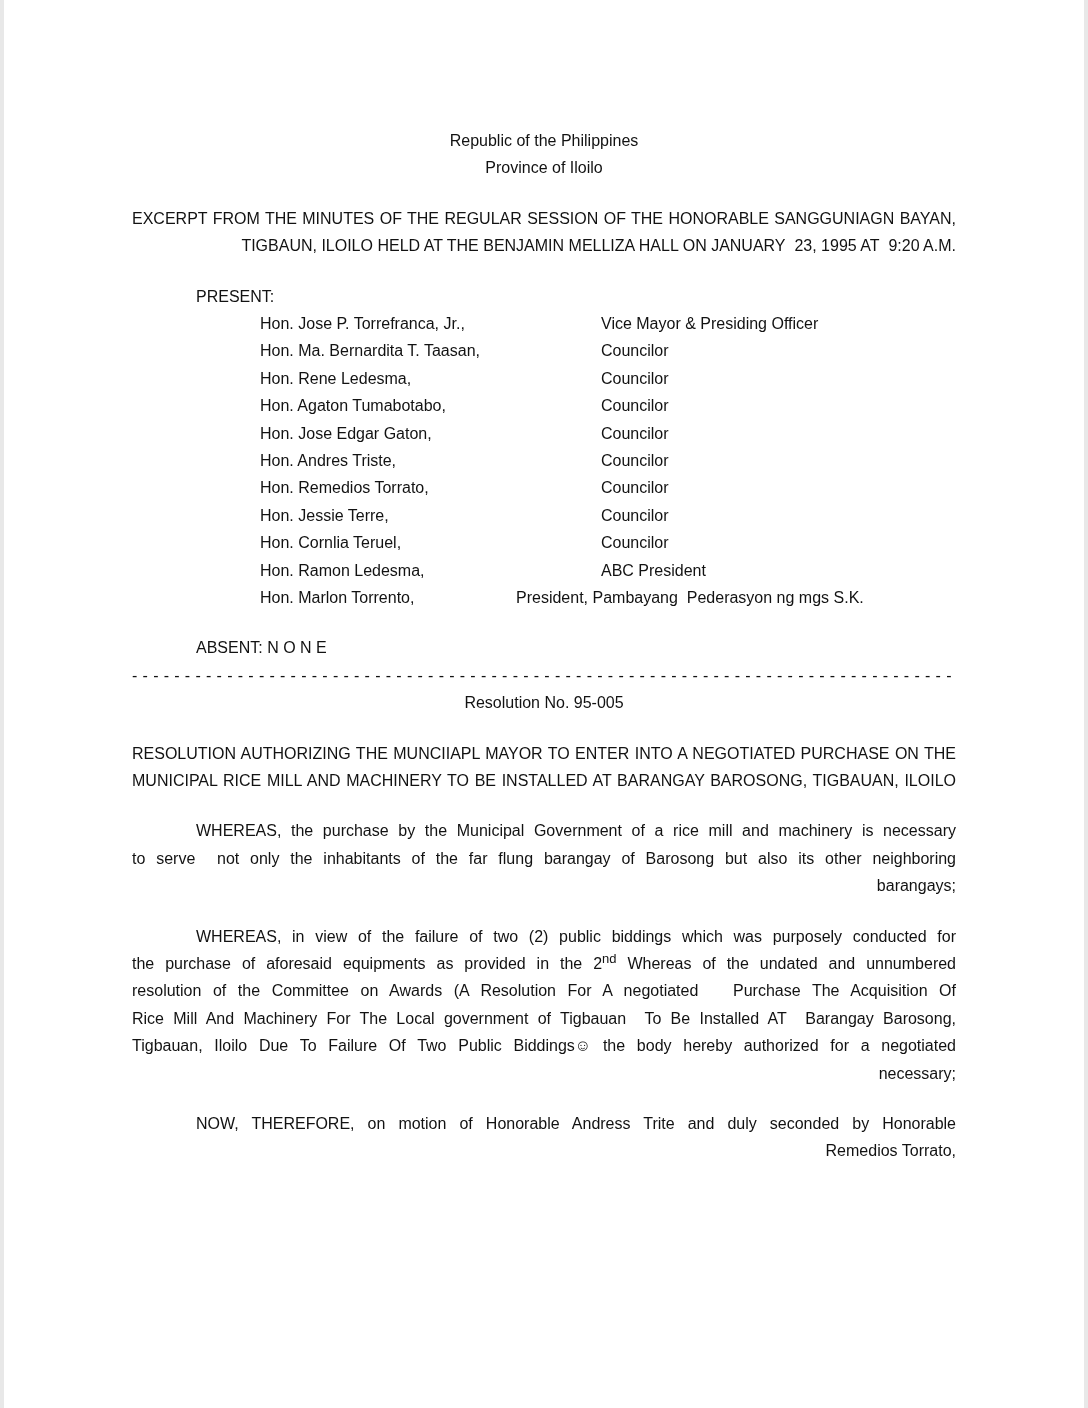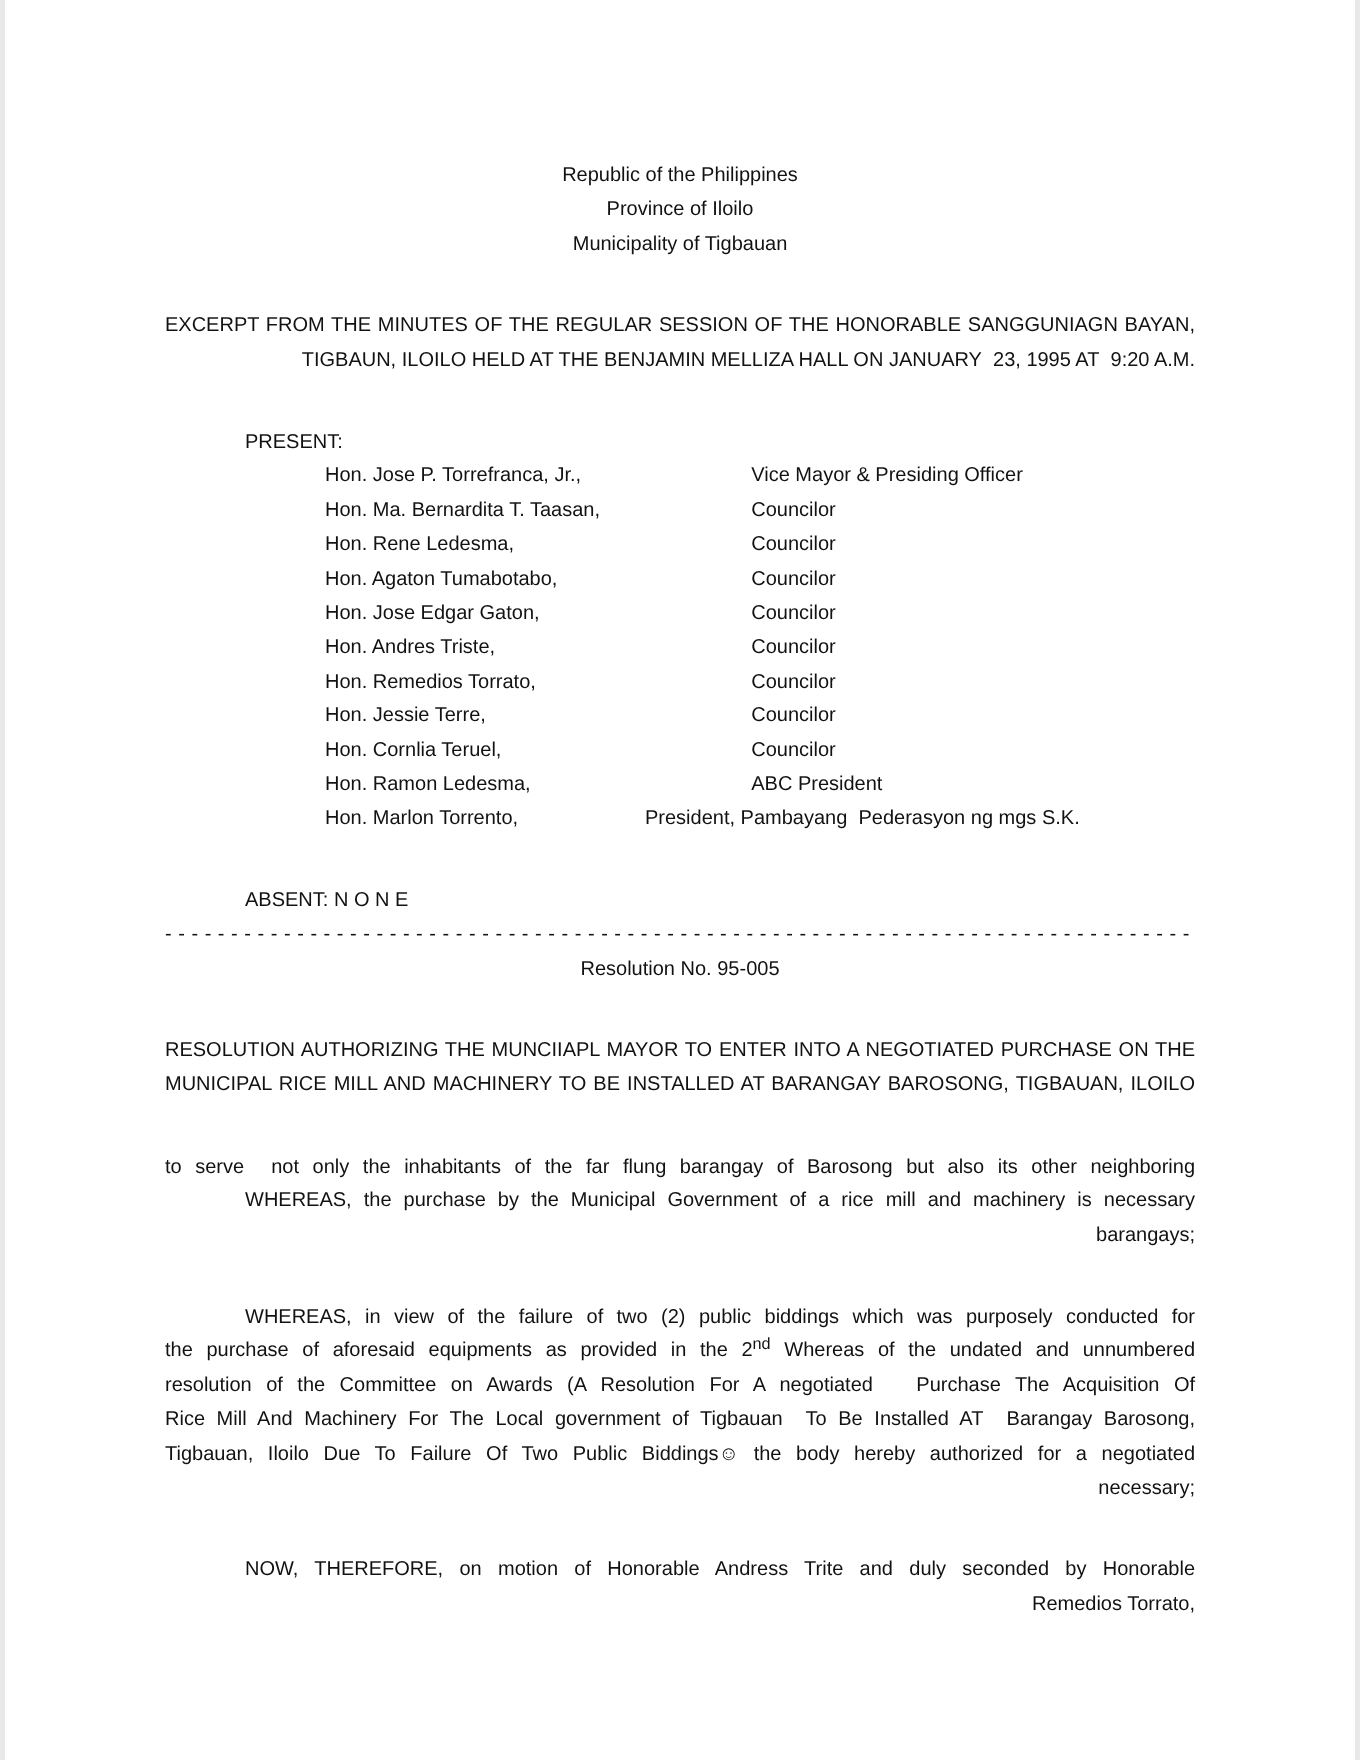--- a/index.html
+++ b/index.html
@@ -19,37 +19,36 @@
   }
   .center { text-align: center; }
   
   .jl {
     text-align: justify;
     text-align-last: justify;
     white-space: nowrap;
   }
   .plain { text-align: right; }
   .ind { text-indent: 64px; }
-  .mt { margin-top: 38px; }
+  .mt { margin-top: 23px; }
   .present-label, .absent-label { padding-left: 64px; }
   .prow { position: relative; height: 27.4px; }
   .prow .pname { position: absolute; left: 128px; top: 0; white-space: nowrap; }
   .prow .ptitle { position: absolute; left: 469px; top: 0; white-space: nowrap; }
   .prow.wide .ptitle { left: 384px; }
   .dashline { white-space: nowrap; overflow: hidden; letter-spacing: 0.4px; }
   sup { font-size: 13px; line-height: 0; vertical-align: 6px; }
 </style>
 </head>
 <body>
 
 <div class="page">
 
   <div class="center">Republic of the Philippines</div>
   <div class="center">Province of Iloilo</div>
-  <div class="center">Municipality of Tigbauan</div>
 
   <div class="mt">
     <div class="jl">EXCERPT FROM THE MINUTES OF THE REGULAR SESSION OF THE HONORABLE SANGGUNIAGN BAYAN,</div>
     <div class="plain">TIGBAUN, ILOILO HELD AT THE BENJAMIN MELLIZA HALL ON JANUARY&nbsp; 23, 1995 AT&nbsp; 9:20 A.M.</div>
   </div>
 
   <div class="present-label mt">PRESENT:</div>
 
   <div>
     <div class="prow">
@@ -103,22 +102,22 @@
   <div class="dashline">- - - - - - - - - - - - - - - - - - - - - - - - - - - - - - - - - - - - - - - - - - - - - - - - - - - - - - - - - - - - - - - - - - - - - - - - - - - - - - - - - - - - -</div>
 
   <div class="center">Resolution No. 95-005</div>
 
   <div class="mt">
     <div class="jl">RESOLUTION AUTHORIZING THE MUNCIIAPL MAYOR TO ENTER INTO A NEGOTIATED PURCHASE ON THE</div>
     <div class="jl">MUNICIPAL RICE MILL AND MACHINERY TO BE INSTALLED AT BARANGAY BAROSONG, TIGBAUAN, ILOILO</div>
   </div>
 
   <div class="mt">
+    <div class="jl ind">WHEREAS, the purchase by the Municipal Government of a rice mill and machinery is necessary</div>
     <div class="jl">to serve&nbsp; not only the inhabitants of the far flung barangay of Barosong but also its other neighboring</div>
-    <div class="jl ind">WHEREAS, the purchase by the Municipal Government of a rice mill and machinery is necessary</div>
     <div class="plain">barangays;</div>
   </div>
 
   <div class="mt">
     <div class="jl ind">WHEREAS, in view of the failure of two (2) public biddings which was purposely conducted for</div>
     <div class="jl"><span>the purchase of aforesaid equipments as provided in the 2</span><sup>nd</sup><span> Whereas of the undated and unnumbered</span></div>
     <div class="jl">resolution of the Committee on Awards (A Resolution For A negotiated&nbsp;&nbsp; Purchase The Acquisition Of</div>
     <div class="jl">Rice Mill And Machinery For The Local government of Tigbauan&nbsp; To Be Installed AT&nbsp; Barangay Barosong,</div>
     <div class="jl">Tigbauan, Iloilo Due To Failure Of Two Public Biddings☺ the body hereby authorized for a negotiated</div>
     <div class="plain">necessary;</div>

